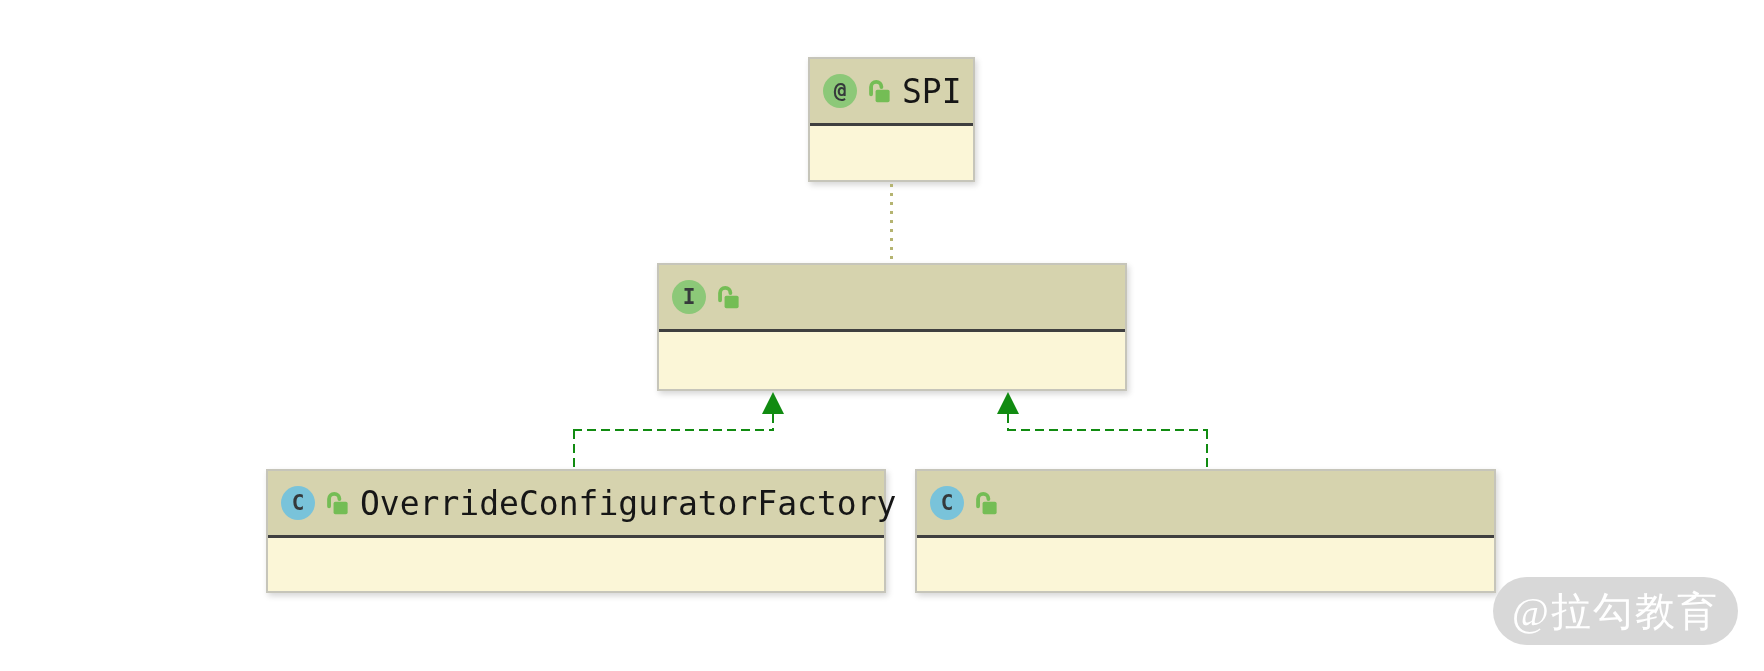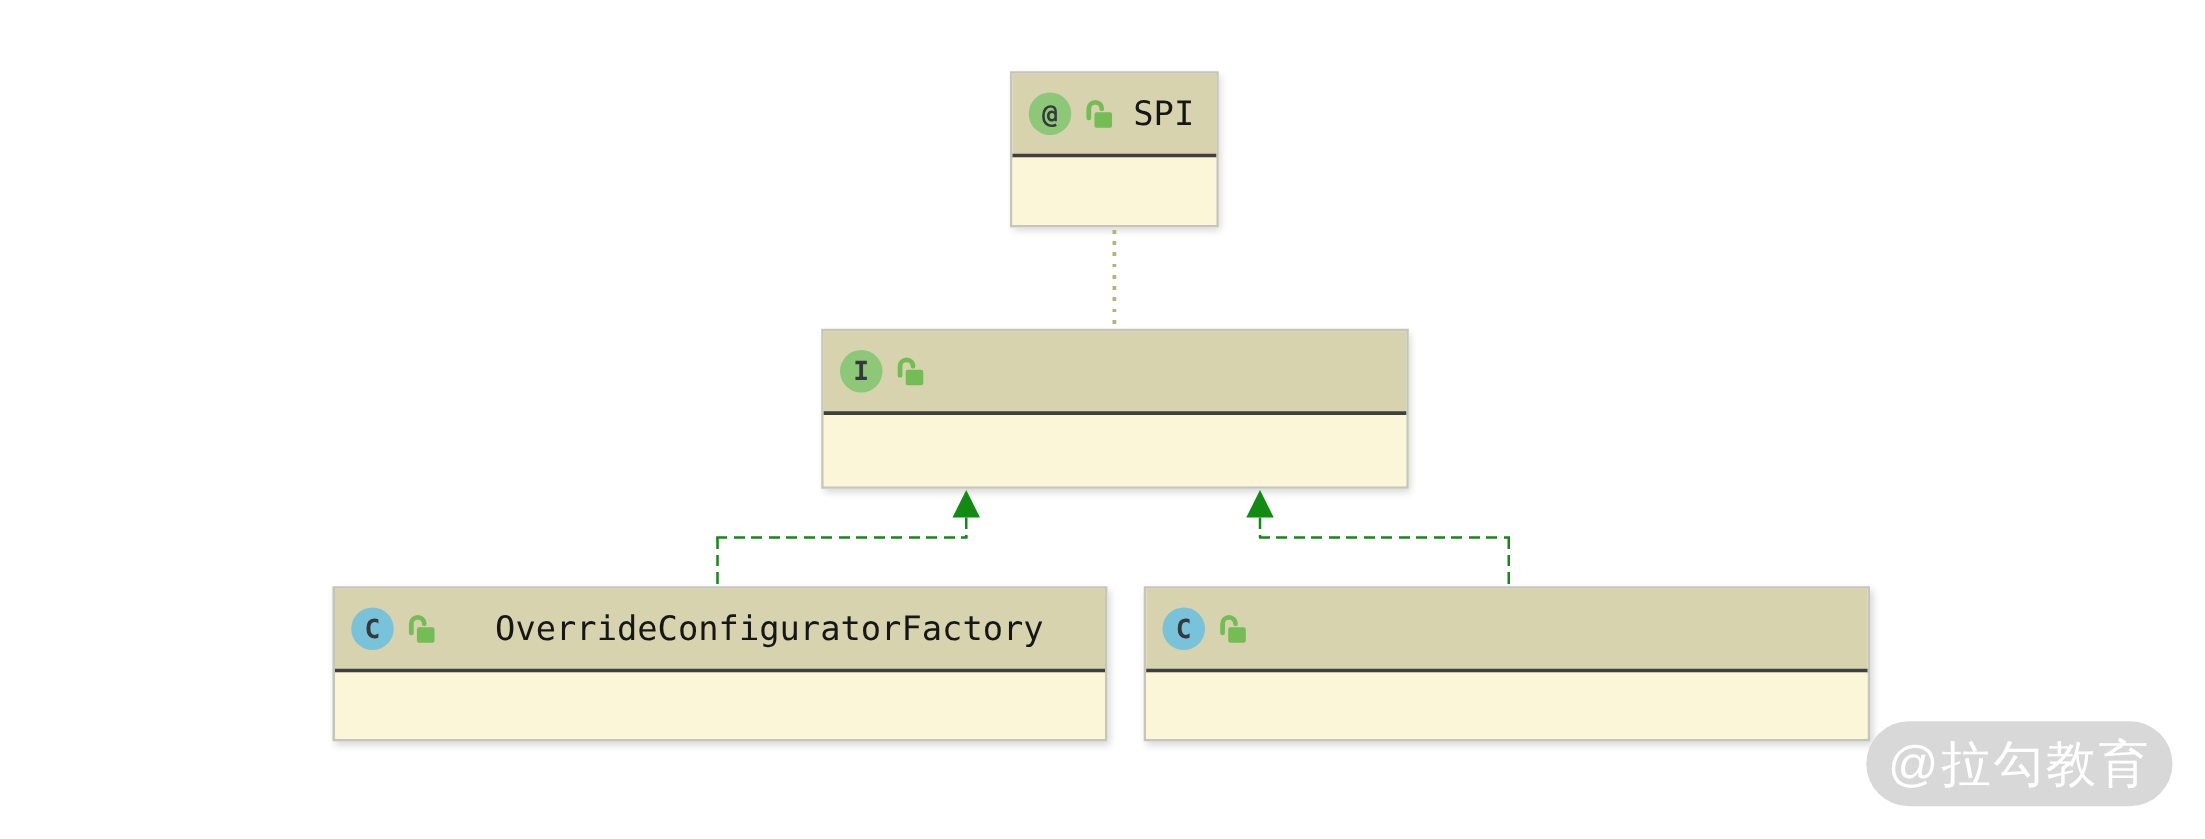--- a/index.html
+++ b/index.html
@@ -16,35 +16,35 @@
   .node-header{height:67px;flex:0 0 67px;background:var(--headerBg);
         border-bottom:3px solid var(--sepColor);display:flex;align-items:center;
         padding:0 13px;gap:9px;box-sizing:border-box;}
   .node-body{flex:1;background:var(--bodyBg);}
   .badge{width:34px;height:34px;border-radius:50%;display:flex;align-items:center;
         justify-content:center;font-size:21px;font-weight:bold;color:var(--badgeLetter);
         font-family:"DejaVu Sans Mono",monospace;flex:0 0 34px;}
   .badge.green{background:var(--ifaceGreen);}
   .badge.blue{background:var(--classBlue);}
   .lock{display:flex;align-items:center;justify-content:center;flex:0 0 27px;height:27px;}
-  .node-title{flex:1;text-align:center;font-size:27px;color:var(--titleColor);
+  .node-title{flex:1;text-align:center;font-size:33px;color:var(--titleColor);
         white-space:nowrap;letter-spacing:0px;}
   .dot-v{position:absolute;width:3px;
         background:repeating-linear-gradient(to bottom,var(--dotOlive) 0 3px,transparent 3px 9px);}
   .dash-h{position:absolute;height:2px;
         background:repeating-linear-gradient(to right,var(--green) 0 9px,transparent 9px 14px);}
   .dash-v{position:absolute;width:2px;
         background:repeating-linear-gradient(to bottom,var(--green) 0 9px,transparent 9px 14px);}
   .arrow-up{position:absolute;width:0;height:0;
         border-left:11px solid transparent;border-right:11px solid transparent;
         border-bottom:22px solid var(--green);}
   .watermark{position:absolute;left:1493px;top:577px;width:245px;height:68px;
         border-radius:34px;background:var(--wmBg);display:flex;align-items:center;
         justify-content:center;color:var(--wmText);font-size:40px;
-        font-family:Liberation Sans, sans-serif;letter-spacing:2px;}
+        font-family:Liberation Serif, serif;letter-spacing:2px;}
 </style>
 </head>
 <body>
 
 <div class="canvas">
 
   <div class="node" style="left:808px;top:57px;width:167px;height:125px;">
     <div class="node-header">
       <span class="badge green">@</span>
       <span class="lock">

